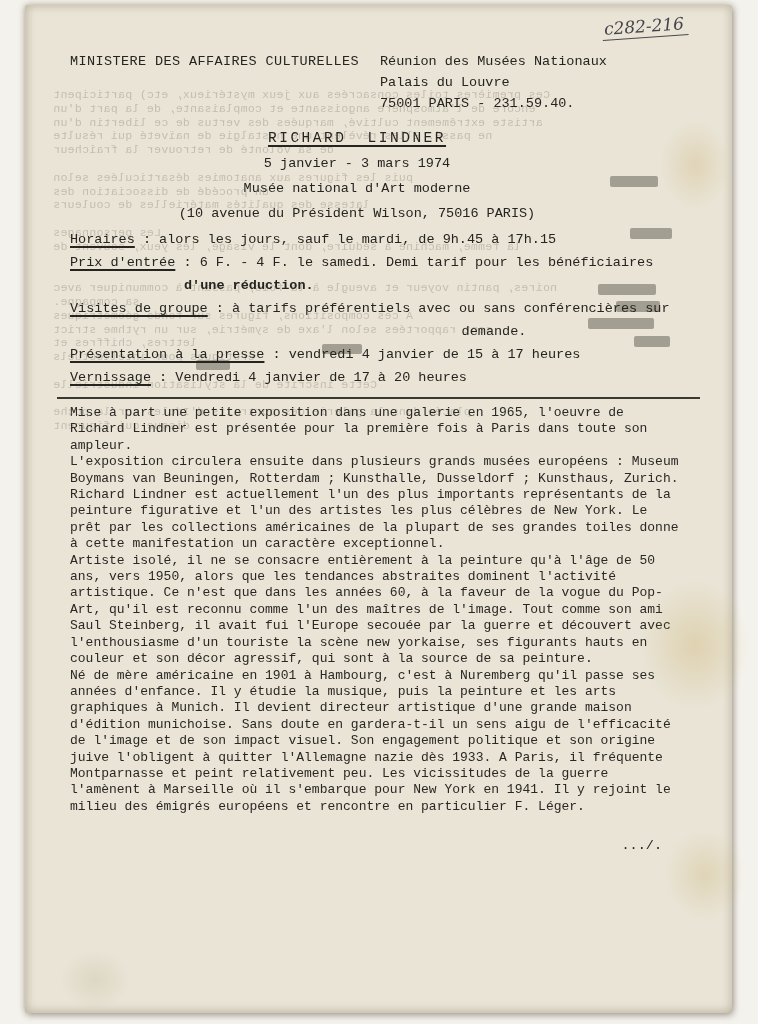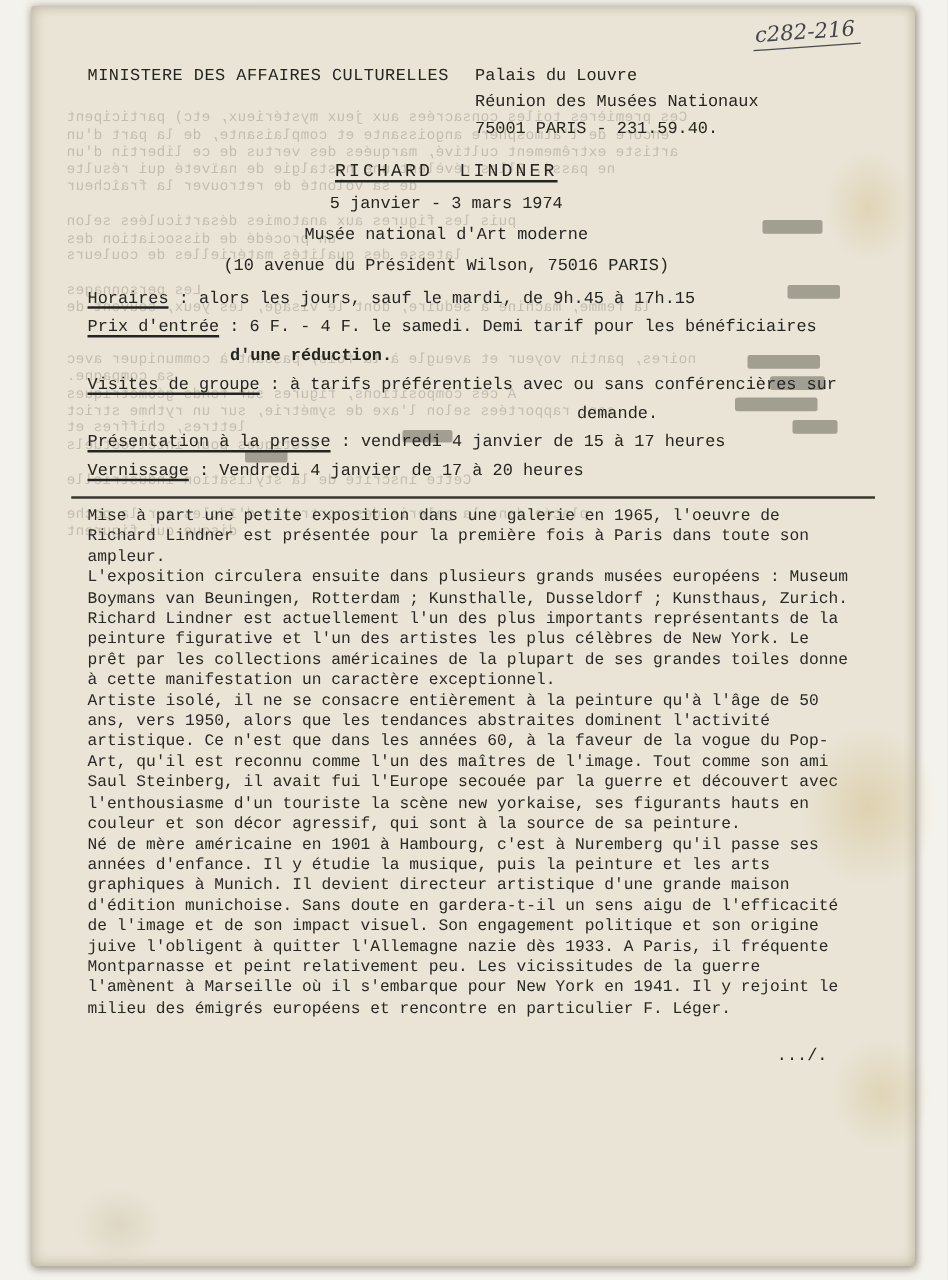--- a/index.html
+++ b/index.html
@@ -138,22 +138,22 @@
 <div class="stain s3"></div>
 <div class="stain s4"></div>
 
 <div class="annotation">c282-216</div>
 
 <div class="content">
 
   <div class="header-row">
     <div class="ministry">MINISTERE DES AFFAIRES CULTURELLES</div>
     <div class="org">
+      <div>Réunion des Musées Nationaux</div>
       <div>Palais du Louvre</div>
-      <div>Réunion des Musées Nationaux</div>
       <div>75001 PARIS - 231.59.40.</div>
     </div>
   </div>
 
   <div class="title-block">
     <div class="doc-title"><span class="u">RICHARD LINDNER</span></div>
     <div>5 janvier - 3 mars 1974</div>
     <div>Musée national d'Art moderne</div>
     <div>(10 avenue du Président Wilson, 75016 PARIS)</div>
   </div>

